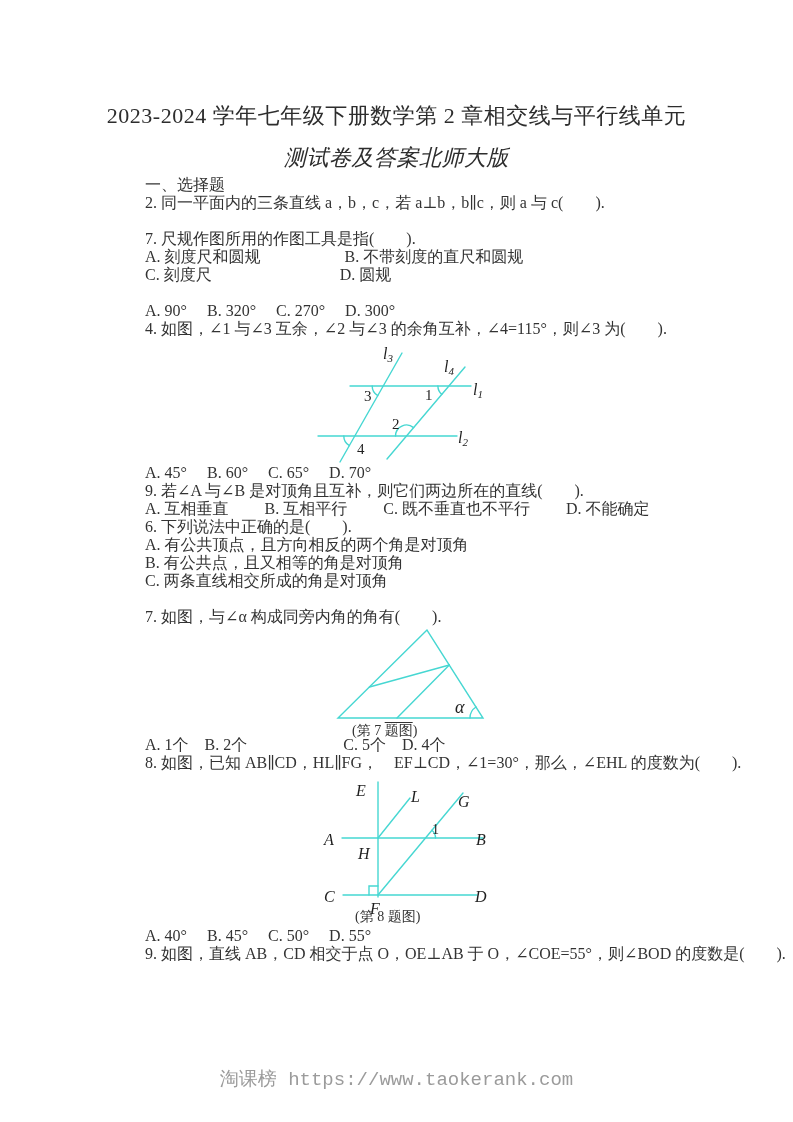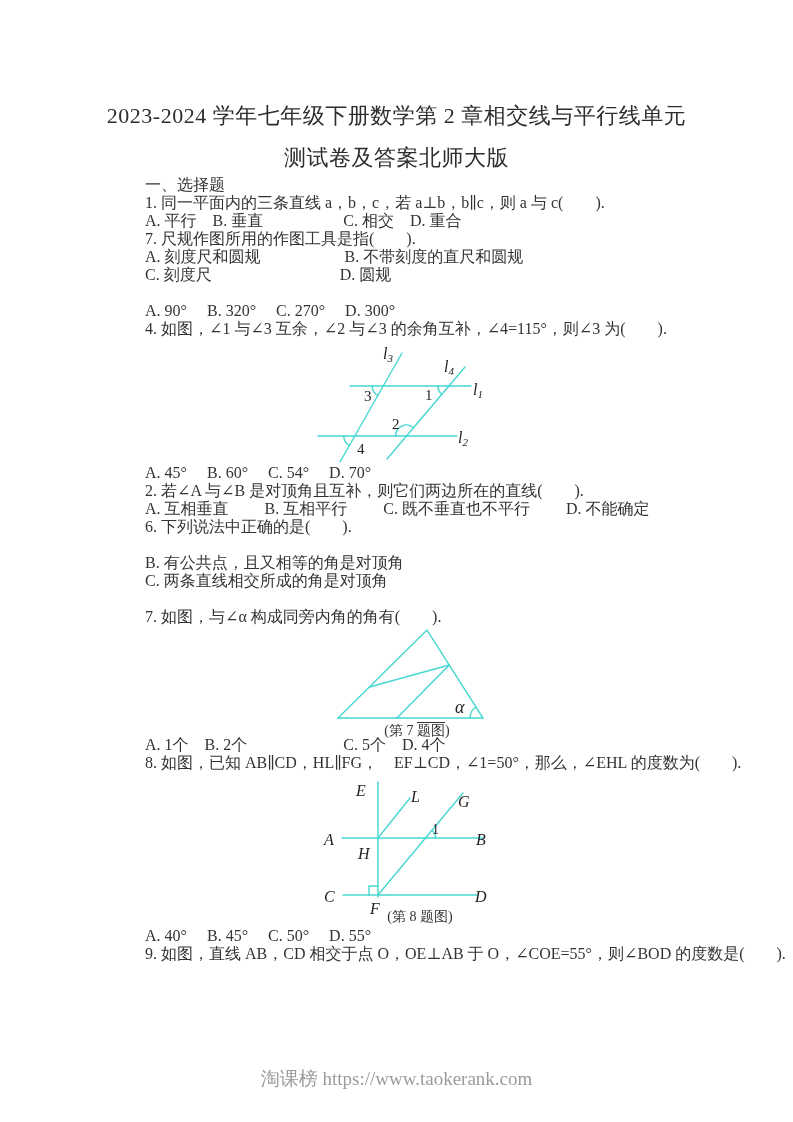--- a/index.html
+++ b/index.html
@@ -5,47 +5,46 @@
   html,body { margin:0; padding:0; background:#ffffff; }
   .page {
     position:relative; width:793px; height:1122px; background:#ffffff;
     font-family:"Liberation Serif","DejaVu Serif",serif; color:#333333; overflow:hidden;
   }
   .title-line {
     position:absolute; left:0; width:793px; text-align:center;
     font-size:22px; color:#2d2d2d; letter-spacing:0.5px; white-space:pre;
   }
   .t1 { top:101px; }
-  .t2 { top:143px; }
+  .t2 { top:143px;font-style:italic; }
   .bl {
     position:absolute; left:145px; font-size:16px; line-height:15px;
     color:#333333; white-space:pre;
   }
   .fig { position:absolute; }
   .fig line, .fig path, .fig polygon { stroke:#46d7d2; stroke-width:1.4; fill:none; stroke-linecap:round; }
   .fig text { fill:#1f1f1f; font-family:"Liberation Serif","DejaVu Serif",serif; }
   .it { font-style:italic; }
-  .caption { position:absolute; font-size:14px; color:#333333; text-align:center; white-space:pre; }
+  .caption { position:absolute; font-size:14px; color:#333333; text-align:left; white-space:pre; }
   .ov { text-decoration:overline; text-decoration-color:#333; }
   .footer {
     position:absolute; top:1066px; left:0; width:793px; text-align:center;
-    font-family:Liberation Serif, serif; font-size:19px; color:#9b9b9b;
+    font-family:Liberation Mono, monospace; font-size:19px; color:#9b9b9b;
   }
 </style>
 </head>
 <body>
 
 <div class="page">
 
   <div class="title-line t1">2023-2024 学年七年级下册数学第 2 章相交线与平行线单元</div>
   <div class="title-line t2">测试卷及答案北师大版</div>
 
   <div class="bl" style="top:177px">一、选择题</div>
-  <div class="bl" style="top:195px">1. 同一平面内的三条直线 a，b，c，若 a⊥b，b∥c，则 a 与 c(　　).</div>
-  <div class="bl" style="top:213px">A. 平行　B. 垂直　　　　　C. 相交　D. 重合</div>
+  <div class="bl" style="top:195px">2. 同一平面内的三条直线 a，b，c，若 a⊥b，b∥c，则 a 与 c(　　).</div>
   <div class="bl" style="top:231px">7. 尺规作图所用的作图工具是指(　　).</div>
   <div class="bl" style="top:249px">A. 刻度尺和圆规　　　　　 B. 不带刻度的直尺和圆规</div>
   <div class="bl" style="top:267px">C. 刻度尺　　　　　　　　D. 圆规</div>
   <div class="bl" style="top:303px">A. 90°　 B. 320°　 C. 270°　 D. 300°</div>
   <div class="bl" style="top:321px">4. 如图，∠1 与∠3 互余，∠2 与∠3 的余角互补，∠4=115°，则∠3 为(　　).</div>
 
   <svg class="fig" style="left:316px; top:344px" width="175" height="122" viewBox="0 0 175 122">
     <line x1="34" y1="42" x2="155" y2="42"></line>
     <line x1="2" y1="92" x2="141" y2="92"></line>
     <line x1="86" y1="9" x2="24" y2="118"></line>
@@ -57,39 +56,40 @@
     <text class="it" x="67" y="15" font-size="16"><tspan>l</tspan><tspan dy="3" font-size="11">3</tspan></text>
     <text class="it" x="128" y="28" font-size="16"><tspan>l</tspan><tspan dy="3" font-size="11">4</tspan></text>
     <text class="it" x="157" y="51" font-size="16"><tspan>l</tspan><tspan dy="3" font-size="11">1</tspan></text>
     <text class="it" x="142" y="99" font-size="16"><tspan>l</tspan><tspan dy="3" font-size="11">2</tspan></text>
     <text x="48" y="57" font-size="15">3</text>
     <text x="109" y="56" font-size="15">1</text>
     <text x="76" y="85" font-size="15">2</text>
     <text x="41" y="110" font-size="15">4</text>
   </svg>
 
-  <div class="bl" style="top:465px">A. 45°　 B. 60°　 C. 54°　 D. 70°</div>
-  <div class="bl" style="top:483px">2. 若∠A 与∠B 是对顶角且互补，则它们两边所在的直线(　　).</div>
+  <div class="bl" style="top:465px">A. 45°　 B. 60°　 C. 65°　 D. 70°</div>
+  <div class="bl" style="top:483px">9. 若∠A 与∠B 是对顶角且互补，则它们两边所在的直线(　　).</div>
   <div class="bl" style="top:501px">A. 互相垂直　　 B. 互相平行　　 C. 既不垂直也不平行　　 D. 不能确定</div>
   <div class="bl" style="top:519px">6. 下列说法中正确的是(　　).</div>
+  <div class="bl" style="top:537px">A. 有公共顶点，且方向相反的两个角是对顶角</div>
   <div class="bl" style="top:555px">B. 有公共点，且又相等的角是对顶角</div>
   <div class="bl" style="top:573px">C. 两条直线相交所成的角是对顶角</div>
   <div class="bl" style="top:609px">7. 如图，与∠α 构成同旁内角的角有(　　).</div>
 
   <svg class="fig" style="left:325px; top:627px" width="175" height="115" viewBox="0 0 175 115">
     <polygon points="102,3 13,91 158,91"></polygon>
     <line x1="44.5" y1="60" x2="124.3" y2="38"></line>
     <line x1="72" y1="91" x2="124.3" y2="38"></line>
     <path d="M 145 91 A 13 13 0 0 1 151 80"></path>
     <text class="it" x="130" y="86" font-size="18">α</text>
   </svg>
   <div class="caption" style="top:722px; left:352px; width:130px"><span>(第 7 </span><span class="ov">题图</span><span>)</span></div>
 
   <div class="bl" style="top:737px">A. 1个　B. 2个　　　　　　C. 5个　D. 4个</div>
-  <div class="bl" style="top:755px">8. 如图，已知 AB∥CD，HL∥FG，　EF⊥CD，∠1=50°，那么，∠EHL 的度数为(　　).</div>
+  <div class="bl" style="top:755px">8. 如图，已知 AB∥CD，HL∥FG，　EF⊥CD，∠1=30°，那么，∠EHL 的度数为(　　).</div>
 
   <svg class="fig" style="left:318px; top:779px" width="192" height="152" viewBox="0 0 192 152">
     <line x1="60" y1="3" x2="60" y2="118"></line>
     <line x1="24" y1="59" x2="165" y2="59"></line>
     <line x1="25" y1="116" x2="159" y2="116"></line>
     <line x1="60" y1="59" x2="92" y2="19"></line>
     <line x1="60" y1="116" x2="145" y2="14"></line>
     <path d="M 51 116 L 51 107 L 60 107"></path>
     <path d="M 113.9 51.3 A 10 10 0 0 1 117.5 59"></path>
     <text class="it" x="38" y="17" font-size="16">E</text>

